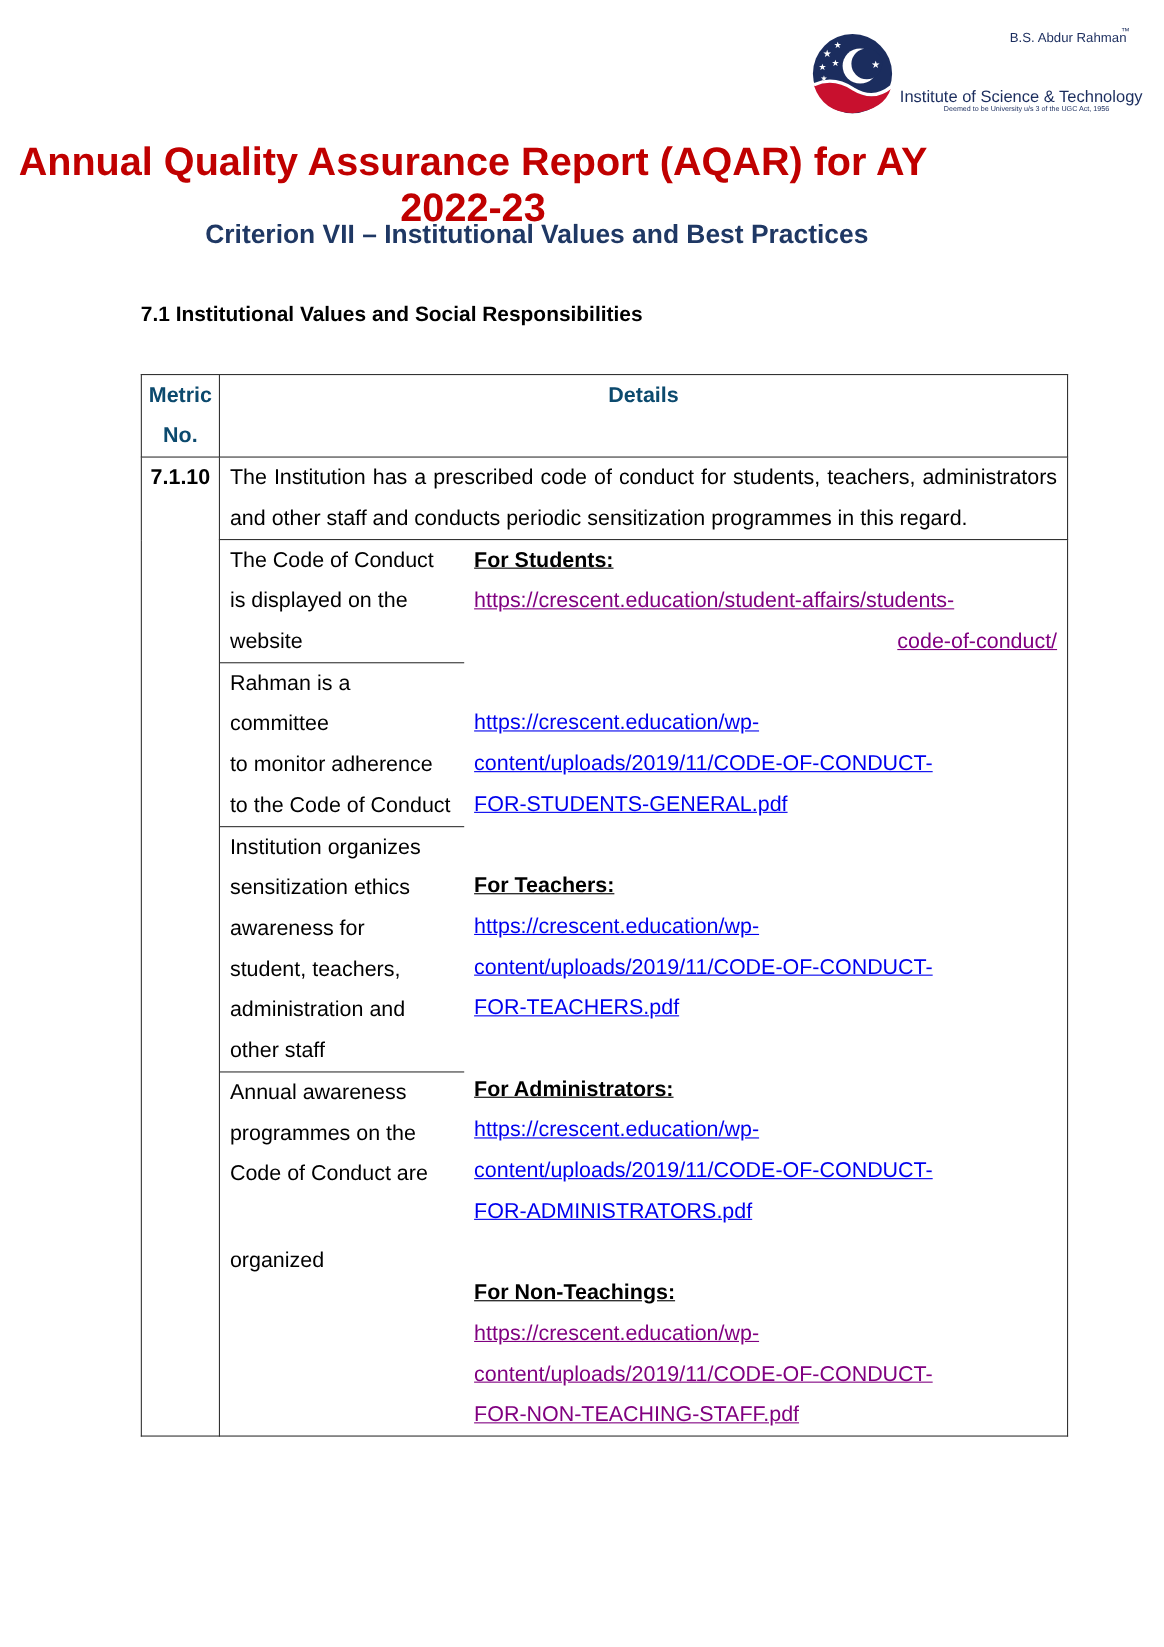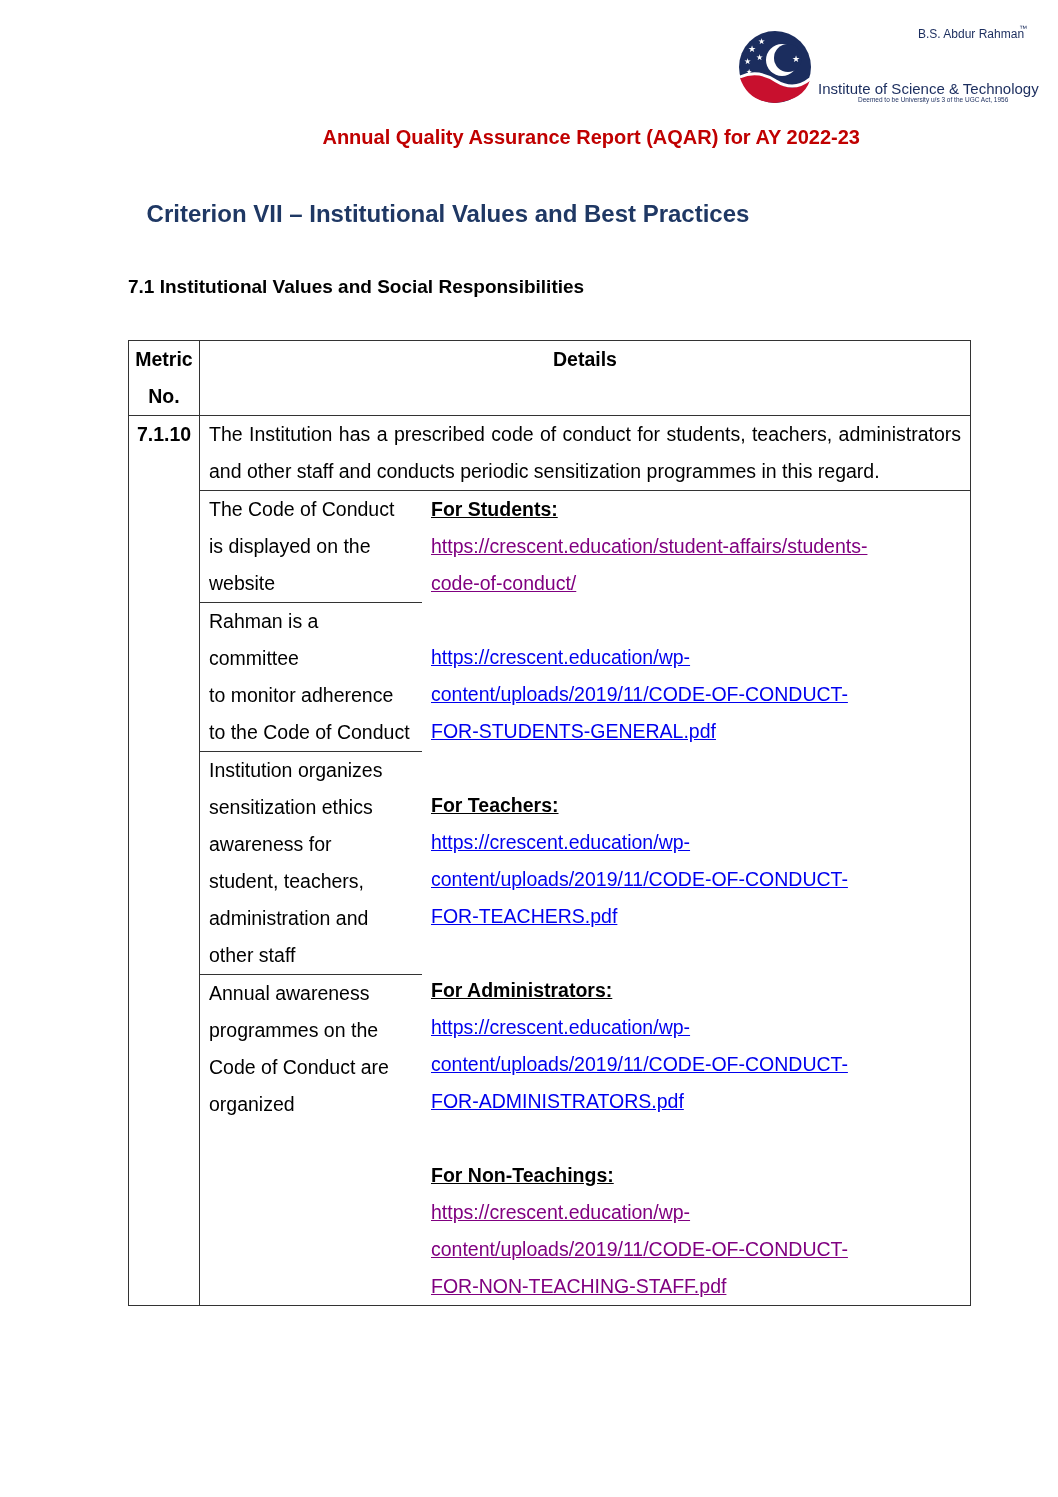--- a/index.html
+++ b/index.html
@@ -6,29 +6,29 @@
   body { width: 1058px; height: 1497px; position: relative; overflow: hidden;
          font-family: "Liberation Sans", sans-serif; color: #000; }
   .logo { position: absolute; left: 736px; top: 24px; width: 290px; height: 84px; }
   .logo .emblem { position: absolute; left: 2px; top: 6px; width: 74px; height: 74px; }
   .logo .pre { position: absolute; left: 182px; top: 3px; font-size: 12px; color: #1b2d5e; }
   .logo .tm { position: absolute; left: 283px; top: 0px; font-size: 8px; color: #1b2d5e; }
   .logo .name { position: absolute; left: 80px; top: 10px; font-size: 44px; font-weight: bold; color: #1b2d5e; letter-spacing: -0.5px; line-height: 46px; }
   .logo .sub { position: absolute; left: 82px; top: 56px; font-size: 15px; color: #1b2d5e; white-space: nowrap; }
   .logo .deemed { position: absolute; left: 122px; top: 72px; font-size: 6.5px; color: #1b2d5e; white-space: nowrap; }
 
-  .title1 { position: absolute; left: 0; width: 860px; top: 126px; text-align: right;
-            font-size: 20px; font-weight: bold; color: #c00000; }
+  .title1 { position: absolute; left: 0; width: 860px; top: 126px; text-align: center;
+            font-size: 36px; font-weight: bold; color: #c00000; }
   .title2 { position: absolute; left: 0; width: 896px; top: 200px; text-align: center;
-            font-size: 24px; font-weight: bold; color: #1f3864; }
+            font-size: 24px; font-weight: bold; color: #1f3864; padding-left: 40px; }
   .section { position: absolute; left: 128px; top: 276px; font-size: 19px; font-weight: bold; }
 
   table.main { position: absolute; left: 128px; top: 340px; width: 843px; border-collapse: collapse; }
   table.main td { border: 1.5px solid #333; vertical-align: top; font-size: 19.5px; line-height: 37px; padding: 0 9px; }
-  .hdr { color: #000000; font-weight: bold; text-align: center; }
+  .hdr { color: #0c4a6e; font-weight: bold; text-align: center; }
   .metric { font-weight: bold; text-align: center; width: 70px; padding: 0 !important; }
   .desc { text-align: justify; text-align-last: left; }
   .inner { width: 100%; border-collapse: collapse; }
   td.nest { padding: 0 !important; border: 1.5px solid #333; }
   .inner td { border: none !important; }
   .crit { width: 222px; border-right: 1.5px solid #333 !important; padding: 0 !important; vertical-align: top; }
   .crit div { padding: 0 9px; border-bottom: 1.5px solid #333; }
   .crit div.last { border-bottom: none; }
   .links { padding: 0 9px !important; vertical-align: top; }
   .links .lbl { font-weight: bold; text-decoration: underline; display: block; }
@@ -98,28 +98,28 @@
                     <span style="display: block;">sensitization ethics</span>
                     <span style="display: block;">awareness for</span>
                     <span style="display: block;">student, teachers,</span>
                     <span style="display: block;">administration and</span>
                     <span style="display: block;">other staff</span>
                   </div>
                   <div class="last">
                     <span style="display: block;">Annual awareness</span>
                     <span style="display: block;">programmes on the</span>
                     <span style="display: block;">Code of Conduct are</span>
-                    <span style="display: block;">organized</span>
+                    <span style="display: block; margin-top: 42px;">organized</span>
                   </div>
                 </td>
           <td class="links" id="links-col">
                   <span class="lbl">For Students:</span>
                   <a class="visited" href="#">
                     <span style="display: block;">https://crescent.education/student-affairs/students-</span>
-                    <span style="display: block;">code-of-conduct/</span>
+                    <span style="display: block; text-align: right;">code-of-conduct/</span>
                   </a>
                   <div class="gap"></div>
                   <a class="fresh" href="#">
                     <span style="display: block;">https://crescent.education/wp-</span>
                     <span style="display: block;">content/uploads/2019/11/CODE-OF-CONDUCT-</span>
                     <span style="display: block;">FOR-STUDENTS-GENERAL.pdf</span>
                   </a>
                   <div class="gap"></div>
                   <span class="lbl">For Teachers:</span>
                   <a class="fresh" href="#">

